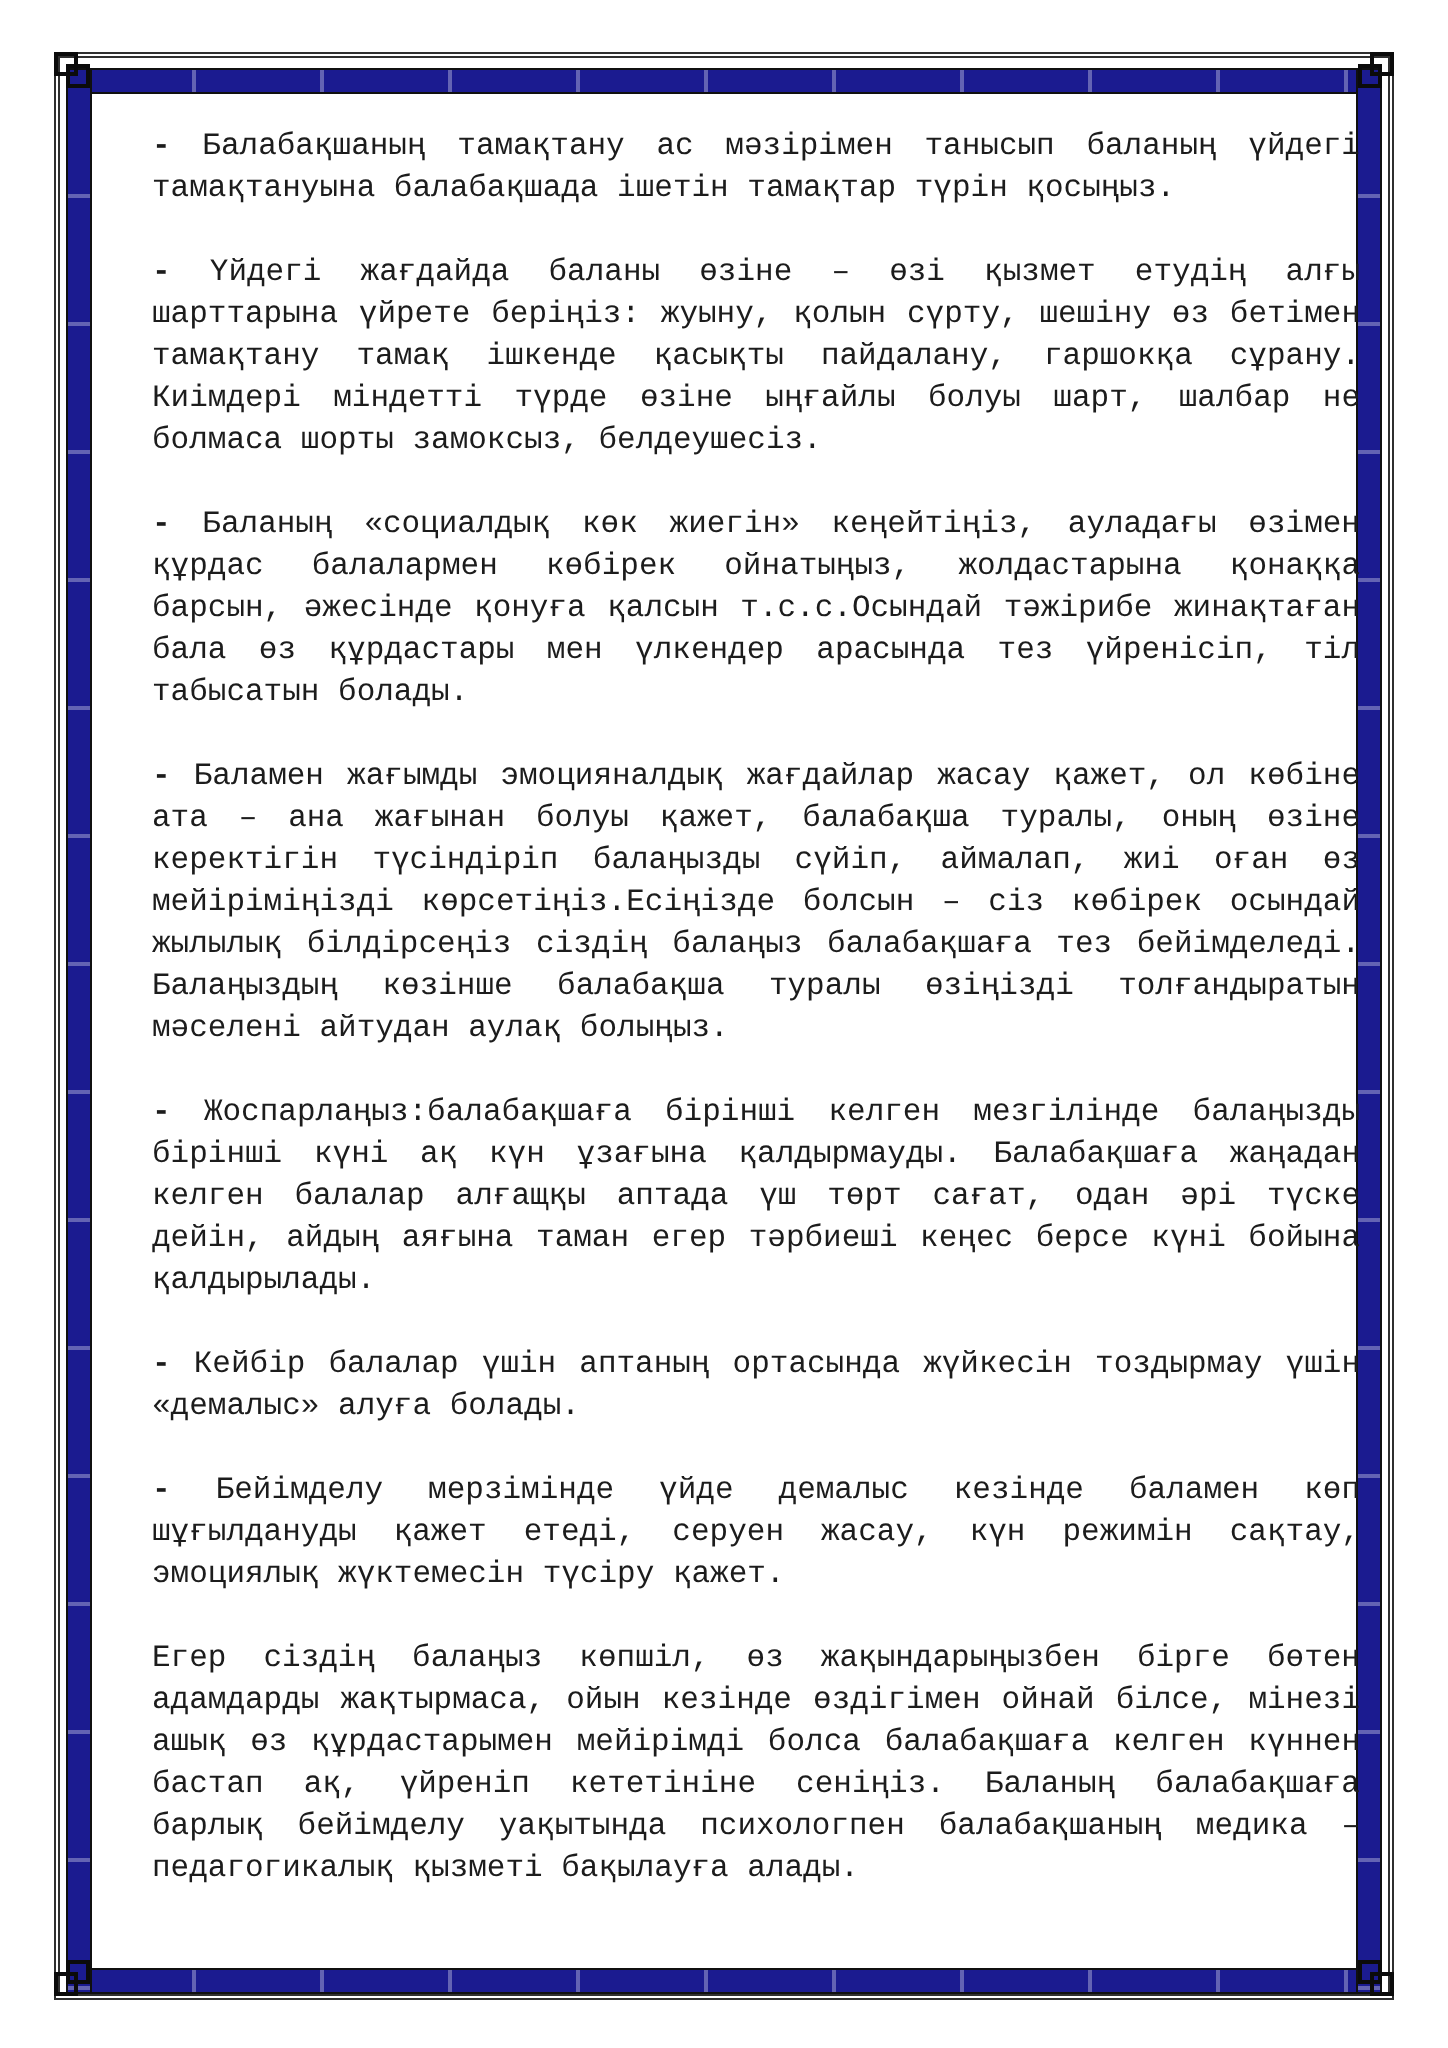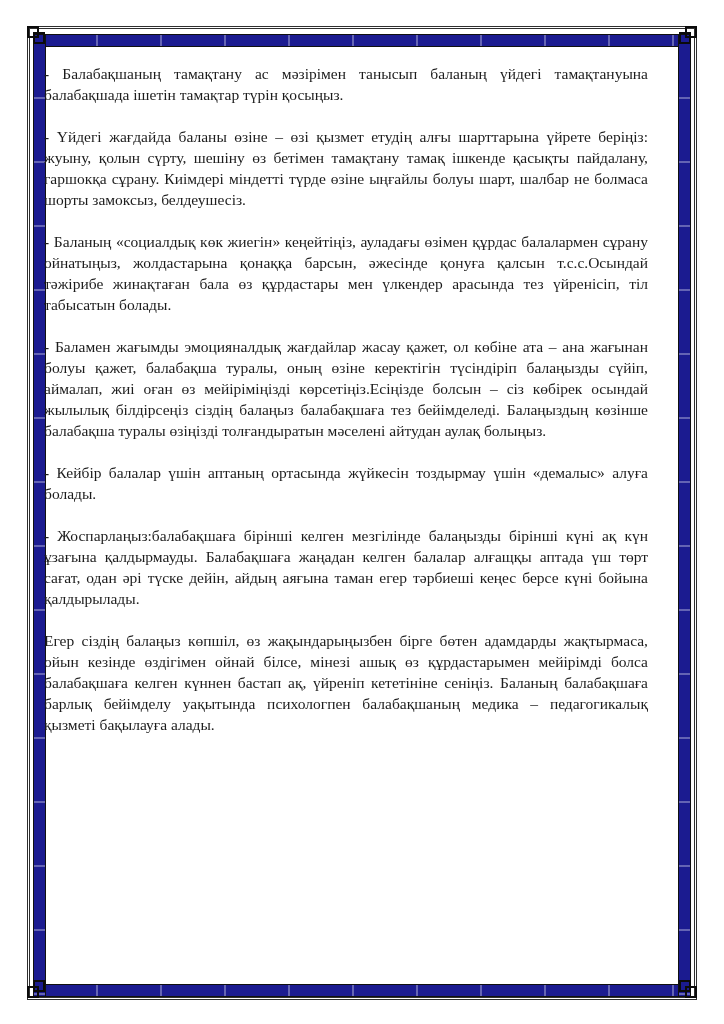--- a/index.html
+++ b/index.html
@@ -71,27 +71,28 @@
   .sq-a { left: 0; top: 0; }
   .sq-b { left: 6px; top: 6px; }
   .corner-tl { left: 27px; top: 26px; }
   .corner-tr { left: 679px; top: 26px; transform: scaleX(-1); }
   .corner-bl { left: 27px; top: 980px; transform: scaleY(-1); }
   .corner-br { left: 679px; top: 980px; transform: scale(-1,-1); }
 
   
   .content {
     position: absolute;
-    left: 44px;
+    left: 76px;
     top: 63px;
     width: 604px;
     color: #1c1c1c;
     font-size: 15.5px;
     line-height: 21px;
     text-align: justify;
+    font-family: Liberation Mono, monospace;
   }
   .content p {
     margin: 0 0 21px 0;
   }
   .dash {
     font-weight: bold;
   }
   .dash:empty { display: none; }
 </style>
 </head>
@@ -124,31 +125,35 @@
   <p>
     <span class="dash">-</span>
     <span>Балабақшаның тамақтану ас мәзірімен танысып баланың үйдегі тамақтануына балабақшада ішетін тамақтар түрін қосыңыз.</span>
   </p>
   <p>
     <span class="dash">-</span>
     <span>Үйдегі жағдайда баланы өзіне – өзі қызмет етудің алғы шарттарына үйрете беріңіз: жуыну, қолын сүрту, шешіну өз бетімен тамақтану тамақ ішкенде қасықты пайдалану, гаршокқа сұрану. Киімдері міндетті түрде өзіне ыңғайлы болуы шарт, шалбар не болмаса шорты замоксыз, белдеушесіз.</span>
   </p>
   <p>
     <span class="dash">-</span>
-    <span>Баланың «социалдық көк жиегін» кеңейтіңіз, ауладағы өзімен құрдас балалармен сұрану ойнатыңыз, жолдастарына қонаққа барсын, әжесінде қонуға қалсын т.с.с.Осындай тәжірибе жинақтаған бала өз құрдастары мен үлкендер арасында тез үйренісіп, тіл табысатын болады.</span>
+    <span>Баланың «социалдық көк жиегін» кеңейтіңіз, ауладағы өзімен құрдас балалармен көбірек ойнатыңыз, жолдастарына қонаққа барсын, әжесінде қонуға қалсын т.с.с.Осындай тәжірибе жинақтаған бала өз құрдастары мен үлкендер арасында тез үйренісіп, тіл табысатын болады.</span>
   </p>
   <p>
     <span class="dash">-</span>
     <span>Баламен жағымды эмоцияналдық жағдайлар жасау қажет, ол көбіне ата – ана жағынан болуы қажет, балабақша туралы, оның өзіне керектігін түсіндіріп балаңызды сүйіп, аймалап, жиі оған өз мейіріміңізді көрсетіңіз.Есіңізде болсын – сіз көбірек осындай жылылық білдірсеңіз сіздің балаңыз балабақшаға тез бейімделеді. Балаңыздың көзінше балабақша туралы өзіңізді толғандыратын мәселені айтудан аулақ болыңыз.</span>
   </p>
   <p>
     <span class="dash">-</span>
+    <span>Жоспарлаңыз:балабақшаға бірінші келген мезгілінде балаңызды бірінші күні ақ күн ұзағына қалдырмауды. Балабақшаға жаңадан келген балалар алғащқы аптада үш төрт сағат, одан әрі түске дейін, айдың аяғына таман егер тәрбиеші кеңес берсе күні бойына қалдырылады.</span>
+  </p>
+  <p>
+    <span class="dash">-</span>
     <span>Кейбір балалар үшін аптаның ортасында жүйкесін тоздырмау үшін «демалыс» алуға болады.</span>
   </p>
   <p>
     <span class="dash">-</span>
-    <span>Жоспарлаңыз:балабақшаға бірінші келген мезгілінде балаңызды бірінші күні ақ күн ұзағына қалдырмауды. Балабақшаға жаңадан келген балалар алғащқы аптада үш төрт сағат, одан әрі түске дейін, айдың аяғына таман егер тәрбиеші кеңес берсе күні бойына қалдырылады.</span>
+    <span>Бейімделу мерзімінде үйде демалыс кезінде баламен көп шұғылдануды қажет етеді, серуен жасау, күн режимін сақтау, эмоциялық жүктемесін түсіру қажет.</span>
   </p>
   <p>
     
     <span>Егер сіздің балаңыз көпшіл, өз жақындарыңызбен бірге бөтен адамдарды жақтырмаса, ойын кезінде өздігімен ойнай білсе, мінезі ашық өз құрдастарымен мейірімді болса балабақшаға келген күннен бастап ақ, үйреніп кететініне сеніңіз. Баланың балабақшаға барлық бейімделу уақытында психологпен балабақшаның медика – педагогикалық қызметі бақылауға алады.</span>
   </p>
 </div>
 
 </body></html>

